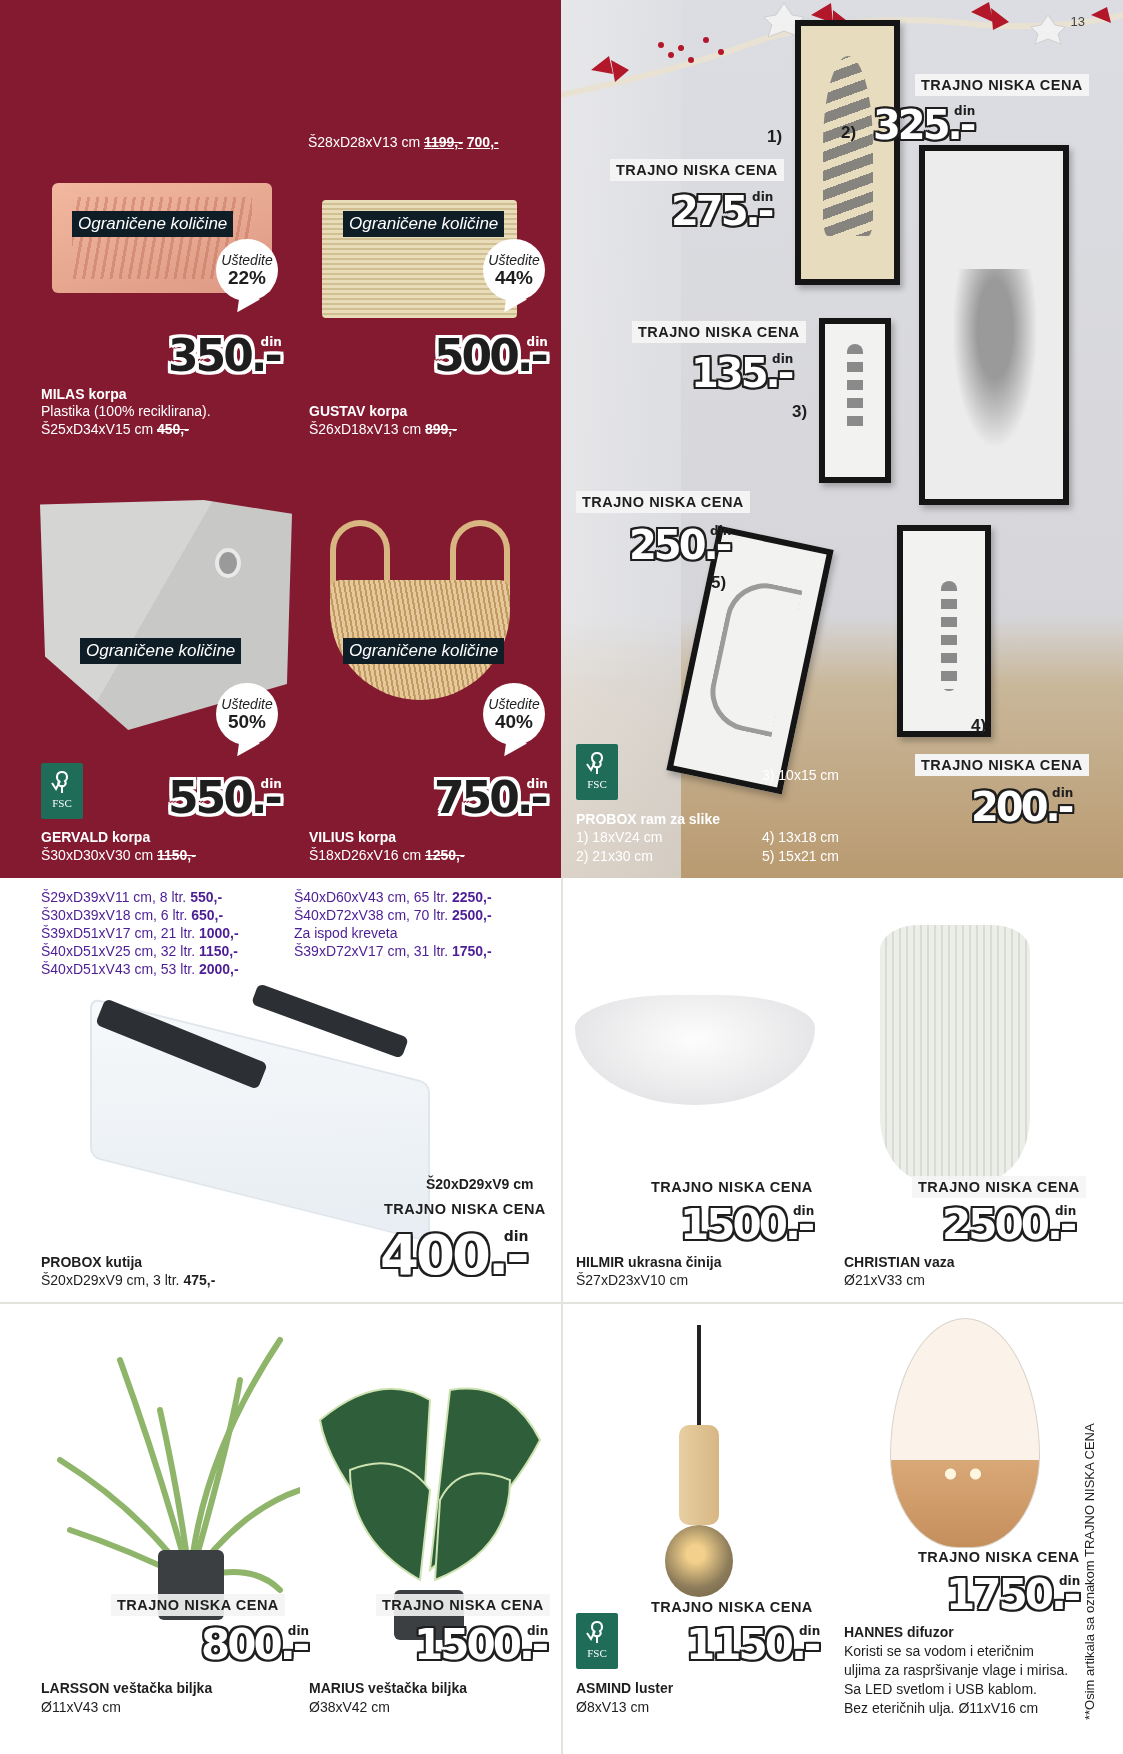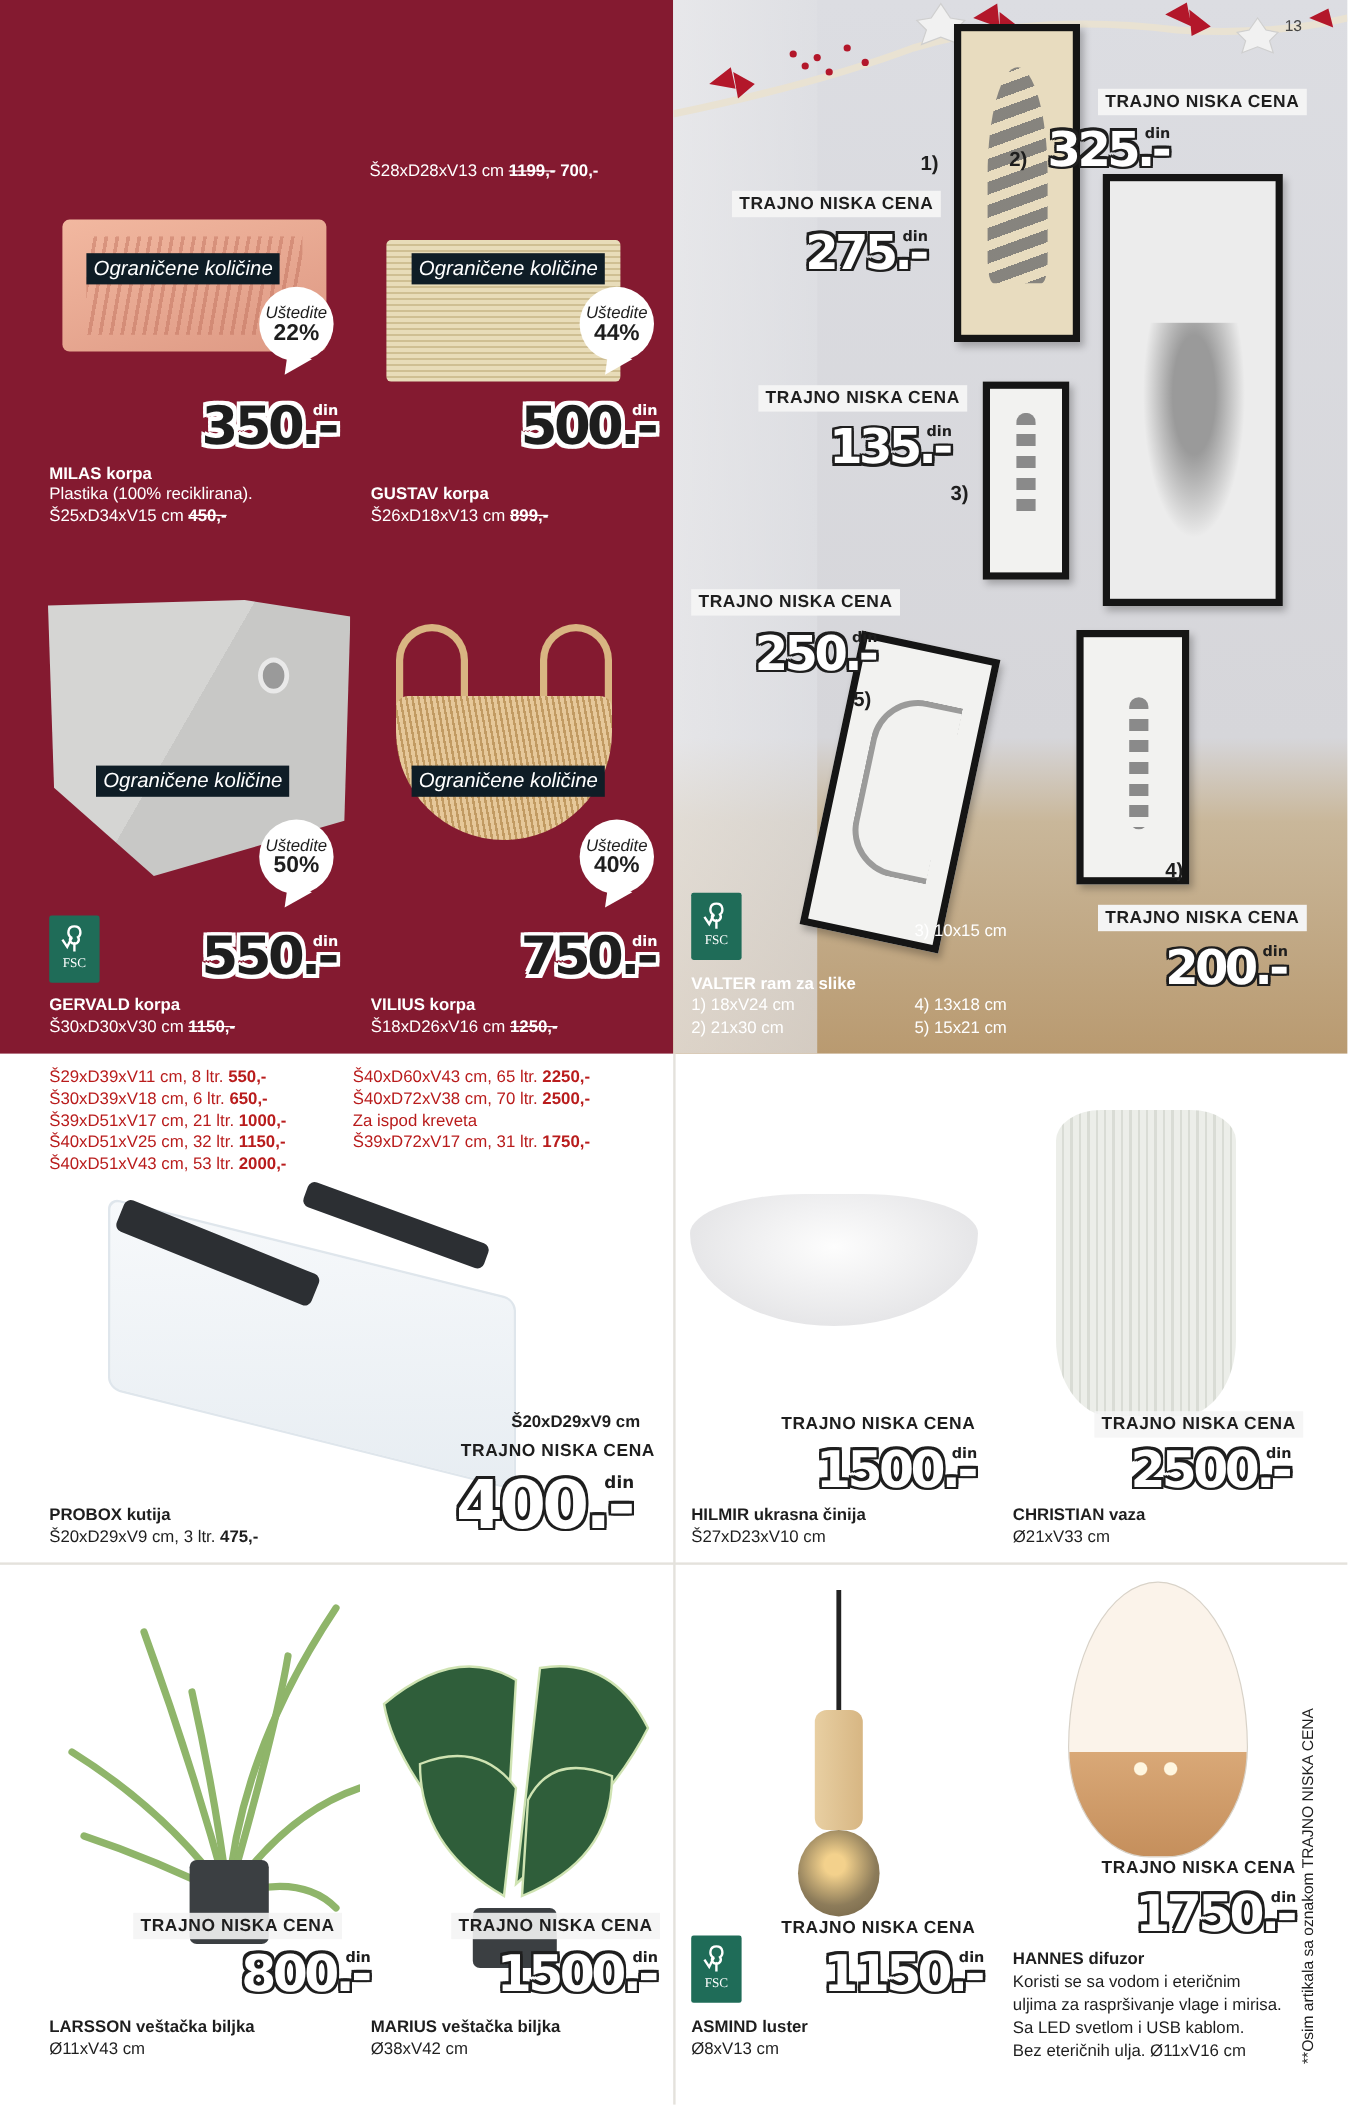--- a/index.html
+++ b/index.html
@@ -4,21 +4,21 @@
 <style>
   * { box-sizing: border-box; margin: 0; padding: 0; }
   html, body { width: 1123px; height: 1754px; background: #ffffff; overflow: hidden; }
   body { position: relative; font-family: "Liberation Sans", "DejaVu Sans", sans-serif; color: #1e1e1e; }
 
   
   .red-panel { position: absolute; left: 0; top: 0; width: 561px; height: 878px; background: #841a30; }
   .headline { position: absolute; left: 0; width: 590px; text-align: center; color: #fff; font-weight: 700; font-size: 54px; top: 36px; letter-spacing: 0.5px; }
   .subheadline { position: absolute; left: 90px; top: 88px; color: #fff; font-size: 27px; }
   .note-top { position: absolute; left: 308px; top: 134px; color: #fff; font-size: 14px; }
-  .note-top b { font-weight: 700; }
+  .note-top b { font-weight: 700; text-decoration: underline; }
   s { text-decoration: line-through; }
 
   .limited-tag { position: absolute; background: #0f1d26; color: #fff; font-style: italic; font-size: 17px; padding: 2px 6px; height: 26px; line-height: 22px; white-space: nowrap; }
 
   .save-bubble { position: absolute; width: 62px; height: 62px; border-radius: 50%; background: #fff; color: #1e1e1e; text-align: center; }
   .save-bubble:after { content: ""; position: absolute; left: 18px; bottom: -14px; width: 0; height: 0; border-left: 8px solid transparent; border-right: 14px solid transparent; border-top: 22px solid #fff; transform: rotate(28deg); }
   .save-bubble .lbl { display: block; font-style: italic; font-size: 14px; margin-top: 13px; }
   .save-bubble .pct { display: block; font-weight: 700; font-size: 19px; line-height: 20px; }
 
   .price { position: absolute; font-weight: 900; font-family: "DejaVu Sans", sans-serif; letter-spacing: -3px; white-space: nowrap; }
@@ -64,21 +64,21 @@
 
   .cena-label { position: absolute; background: #f4f4f4; color: #1e1e1e; font-weight: 700; font-size: 14.5px; letter-spacing: 0.5px; padding: 2px 6px; height: 22px; line-height: 18px; white-space: nowrap; }
   .cena-label.plain { background: transparent; padding: 0; }
   .num-label { position: absolute; font-weight: 700; font-size: 17px; color: #1e1e1e; }
   .photo-panel .prod-name, .photo-panel .prod-desc { color: #fff; }
   .page-num { position: absolute; right: 38px; top: 14px; font-size: 13px; color: #444; }
 
   
   .divider-h { position: absolute; height: 2px; background: #e4e2dc; }
   .divider-v { position: absolute; width: 2px; background: #e4e2dc; }
-  .sizes { position: absolute; font-size: 14px; line-height: 18px; white-space: nowrap; color: #b91c1c; }
+  .sizes { position: absolute; font-size: 14px; line-height: 18px; white-space: nowrap; color: #4c1d95; }
 
   .img-probox { position: absolute; left: 70px; top: 1010px; width: 380px; height: 230px; }
   .img-probox .body { position: absolute; left: 20px; top: 30px; width: 340px; height: 160px; background: linear-gradient(165deg, #f7f9fb, #e7edf2); border: 2px solid #dfe6ec; transform: skewY(14deg); border-radius: 10px; }
   .img-probox .clip1 { position: absolute; left: 24px; top: 20px; width: 175px; height: 28px; background: #2c2f33; transform: rotate(22deg); border-radius: 6px; }
   .img-probox .clip2 { position: absolute; left: 180px; top: 0; width: 160px; height: 22px; background: #2c2f33; transform: rotate(20deg); border-radius: 6px; }
 
   .img-bowl { position: absolute; left: 575px; top: 995px; width: 240px; height: 110px; background: radial-gradient(ellipse at 50% 40%, #fdfdfd, #e6e6e8 70%); border-radius: 40% 40% 50% 50% / 30% 30% 70% 70%; }
   .img-vase { position: absolute; left: 880px; top: 925px; width: 150px; height: 255px; background: repeating-linear-gradient(90deg, #eceee9 0 5px, #d9dcd5 5px 7px); border-radius: 25% 25% 30% 30% / 10% 10% 25% 25%; }
 
   .img-plant1 { position: absolute; left: 40px; top: 1320px; width: 260px; height: 300px; }
@@ -254,21 +254,21 @@
     <span class="num">200.-</span>
     <span class="din" style="right:-2px;top:2px;">din</span>
   </div>
 
   <div class="fsc" style="left:15px;top:744px;">
     <svg class="tree" viewBox="0 0 24 26">
         <path d="M2 14 L6 20 L10 12 M12 3 C6 3 6 10 9 12 C7 15 10 18 12 17 C14 18 17 15 15 12 C18 10 18 3 12 3 Z M12 17 V24" stroke="#fff" stroke-width="2" fill="none"></path>
       </svg>
     <span>FSC</span>
   </div>
-  <div class="prod-name" style="left:15px;top:811px;">VALTER ram za slike</div>
+  <div class="prod-name" style="left:15px;top:811px;">PROBOX ram za slike</div>
   <div class="prod-desc" style="left:15px;top:829px;">1) 18xV24 cm</div>
   <div class="prod-desc" style="left:15px;top:848px;">2) 21x30 cm</div>
   <div class="prod-desc" style="left:201px;top:767px;">3) 10x15 cm</div>
   <div class="prod-desc" style="left:201px;top:829px;">4) 13x18 cm</div>
   <div class="prod-desc" style="left:201px;top:848px;">5) 15x21 cm</div>
 </section>
 
 <div class="divider-v" style="left:561px;top:878px;height:876px;"></div>
 <div class="divider-h" style="left:0;top:1302px;width:1123px;"></div>
 

